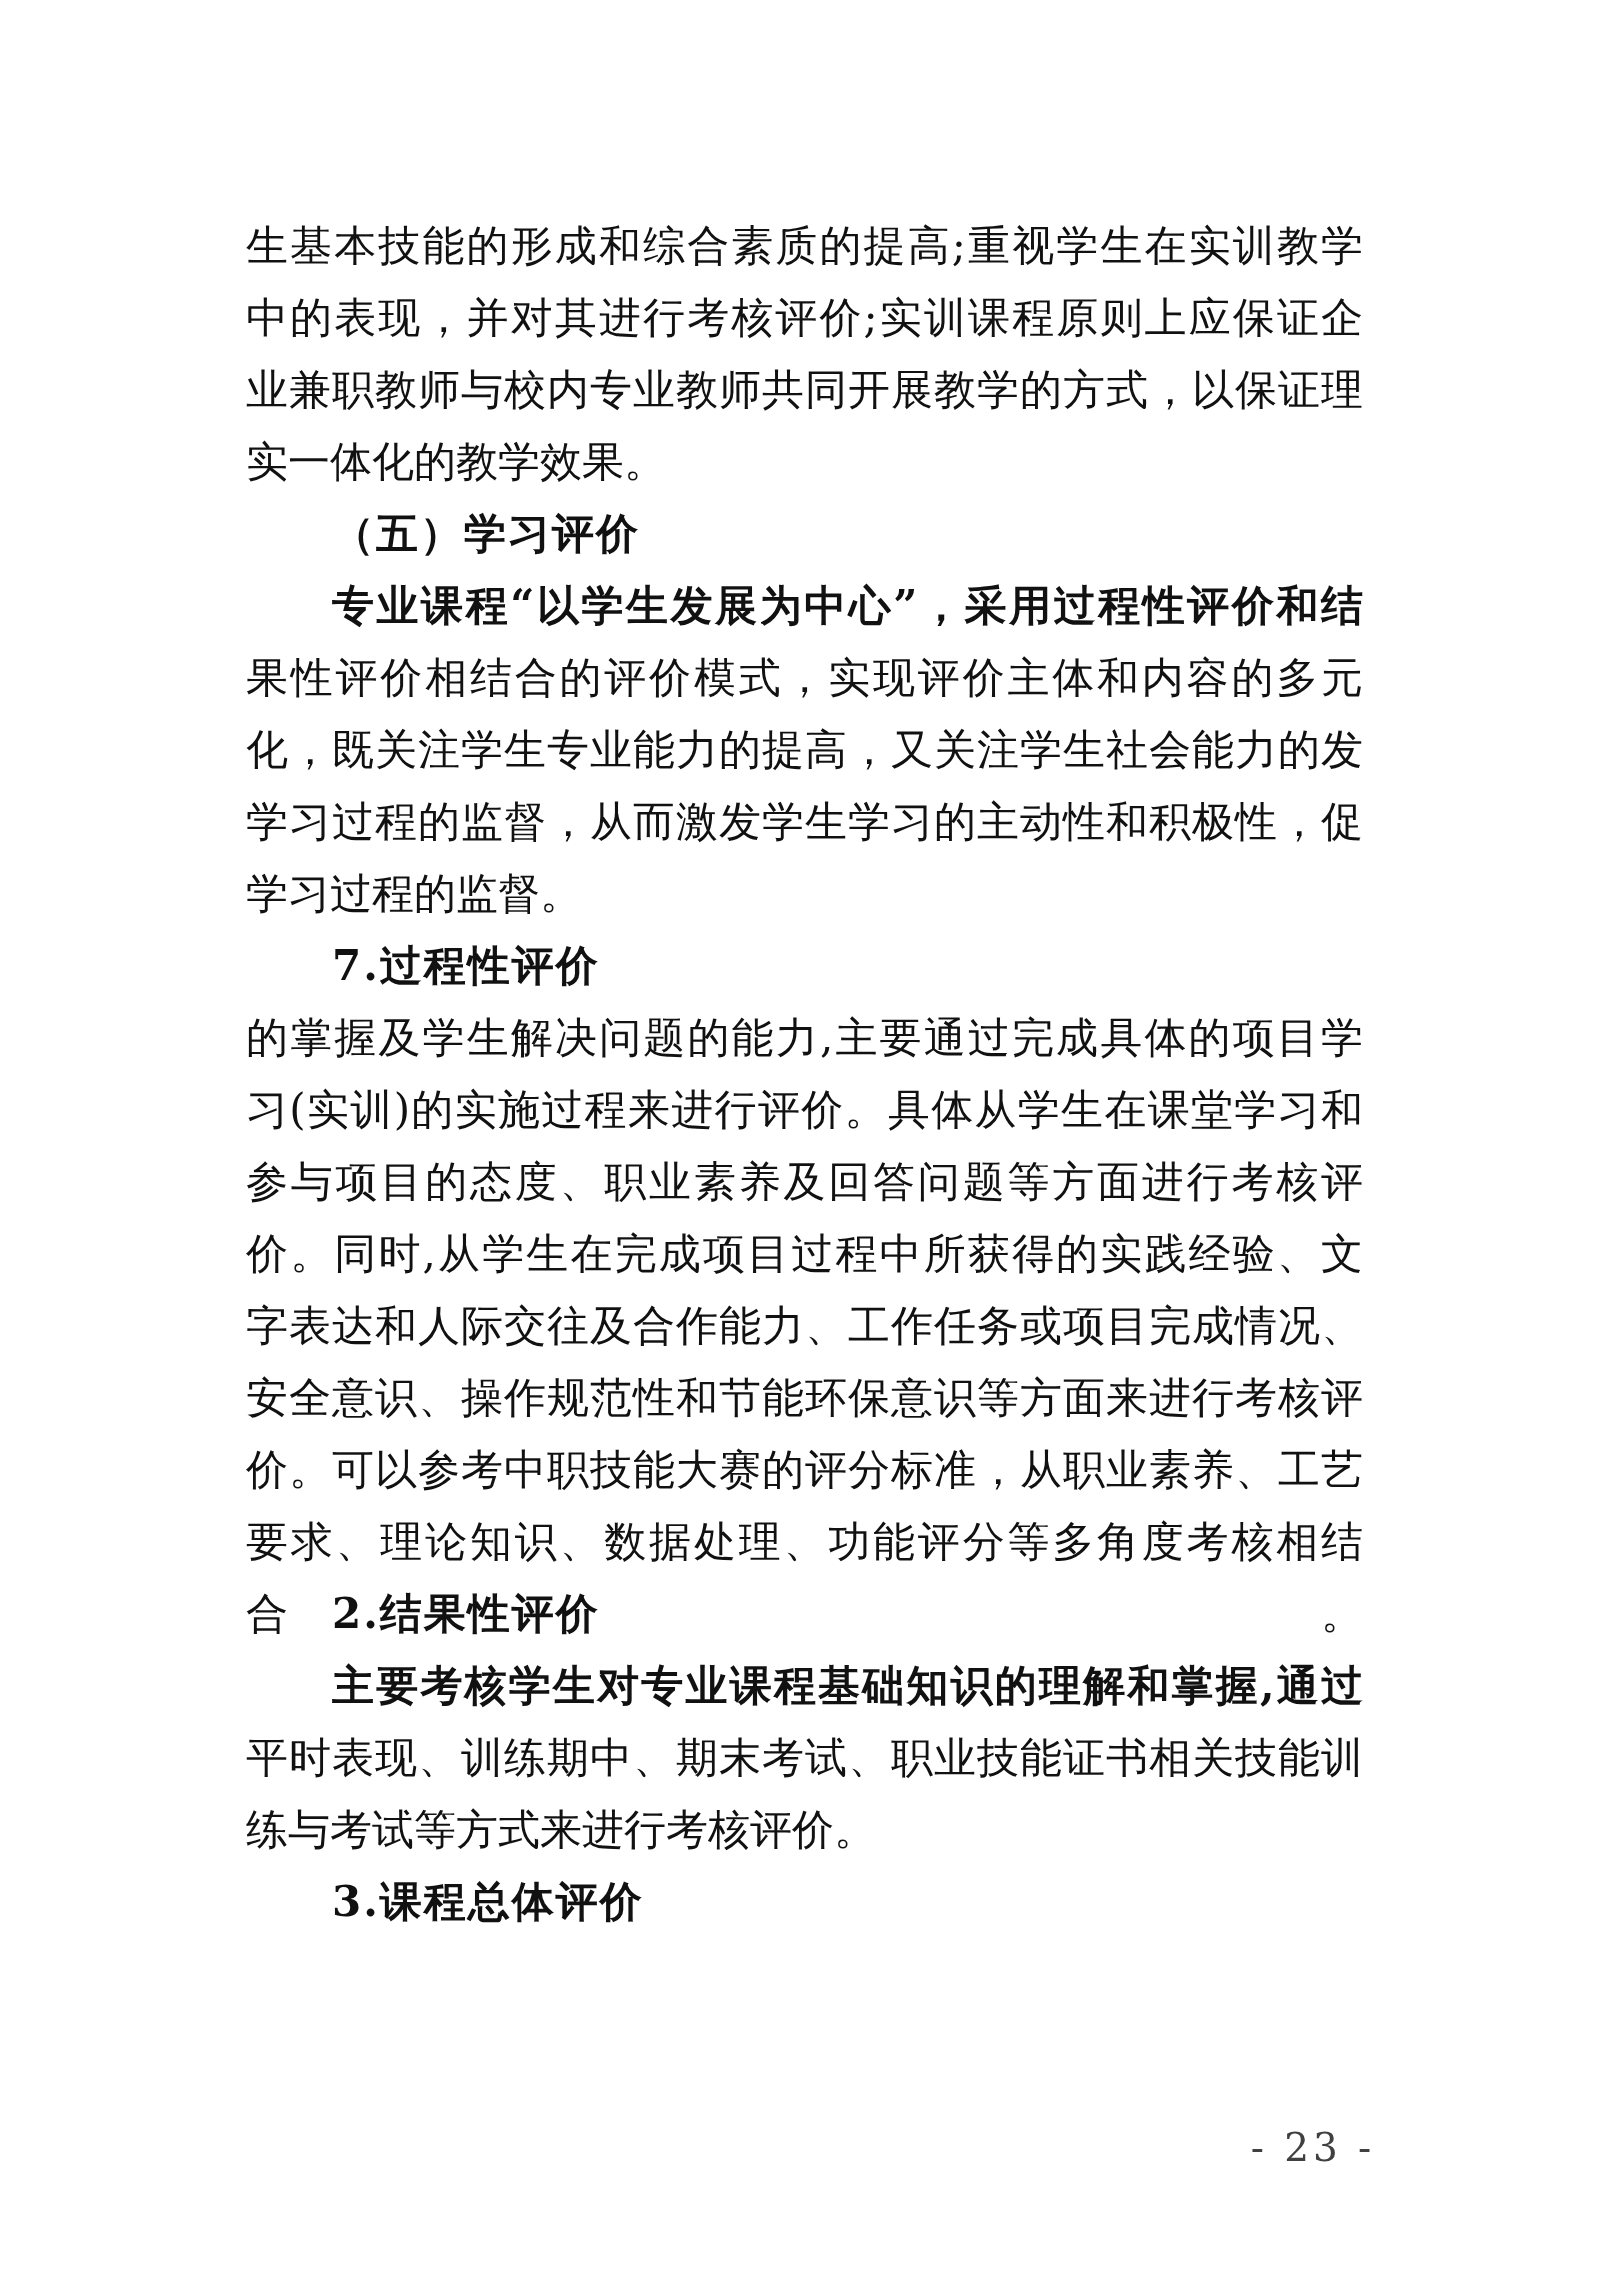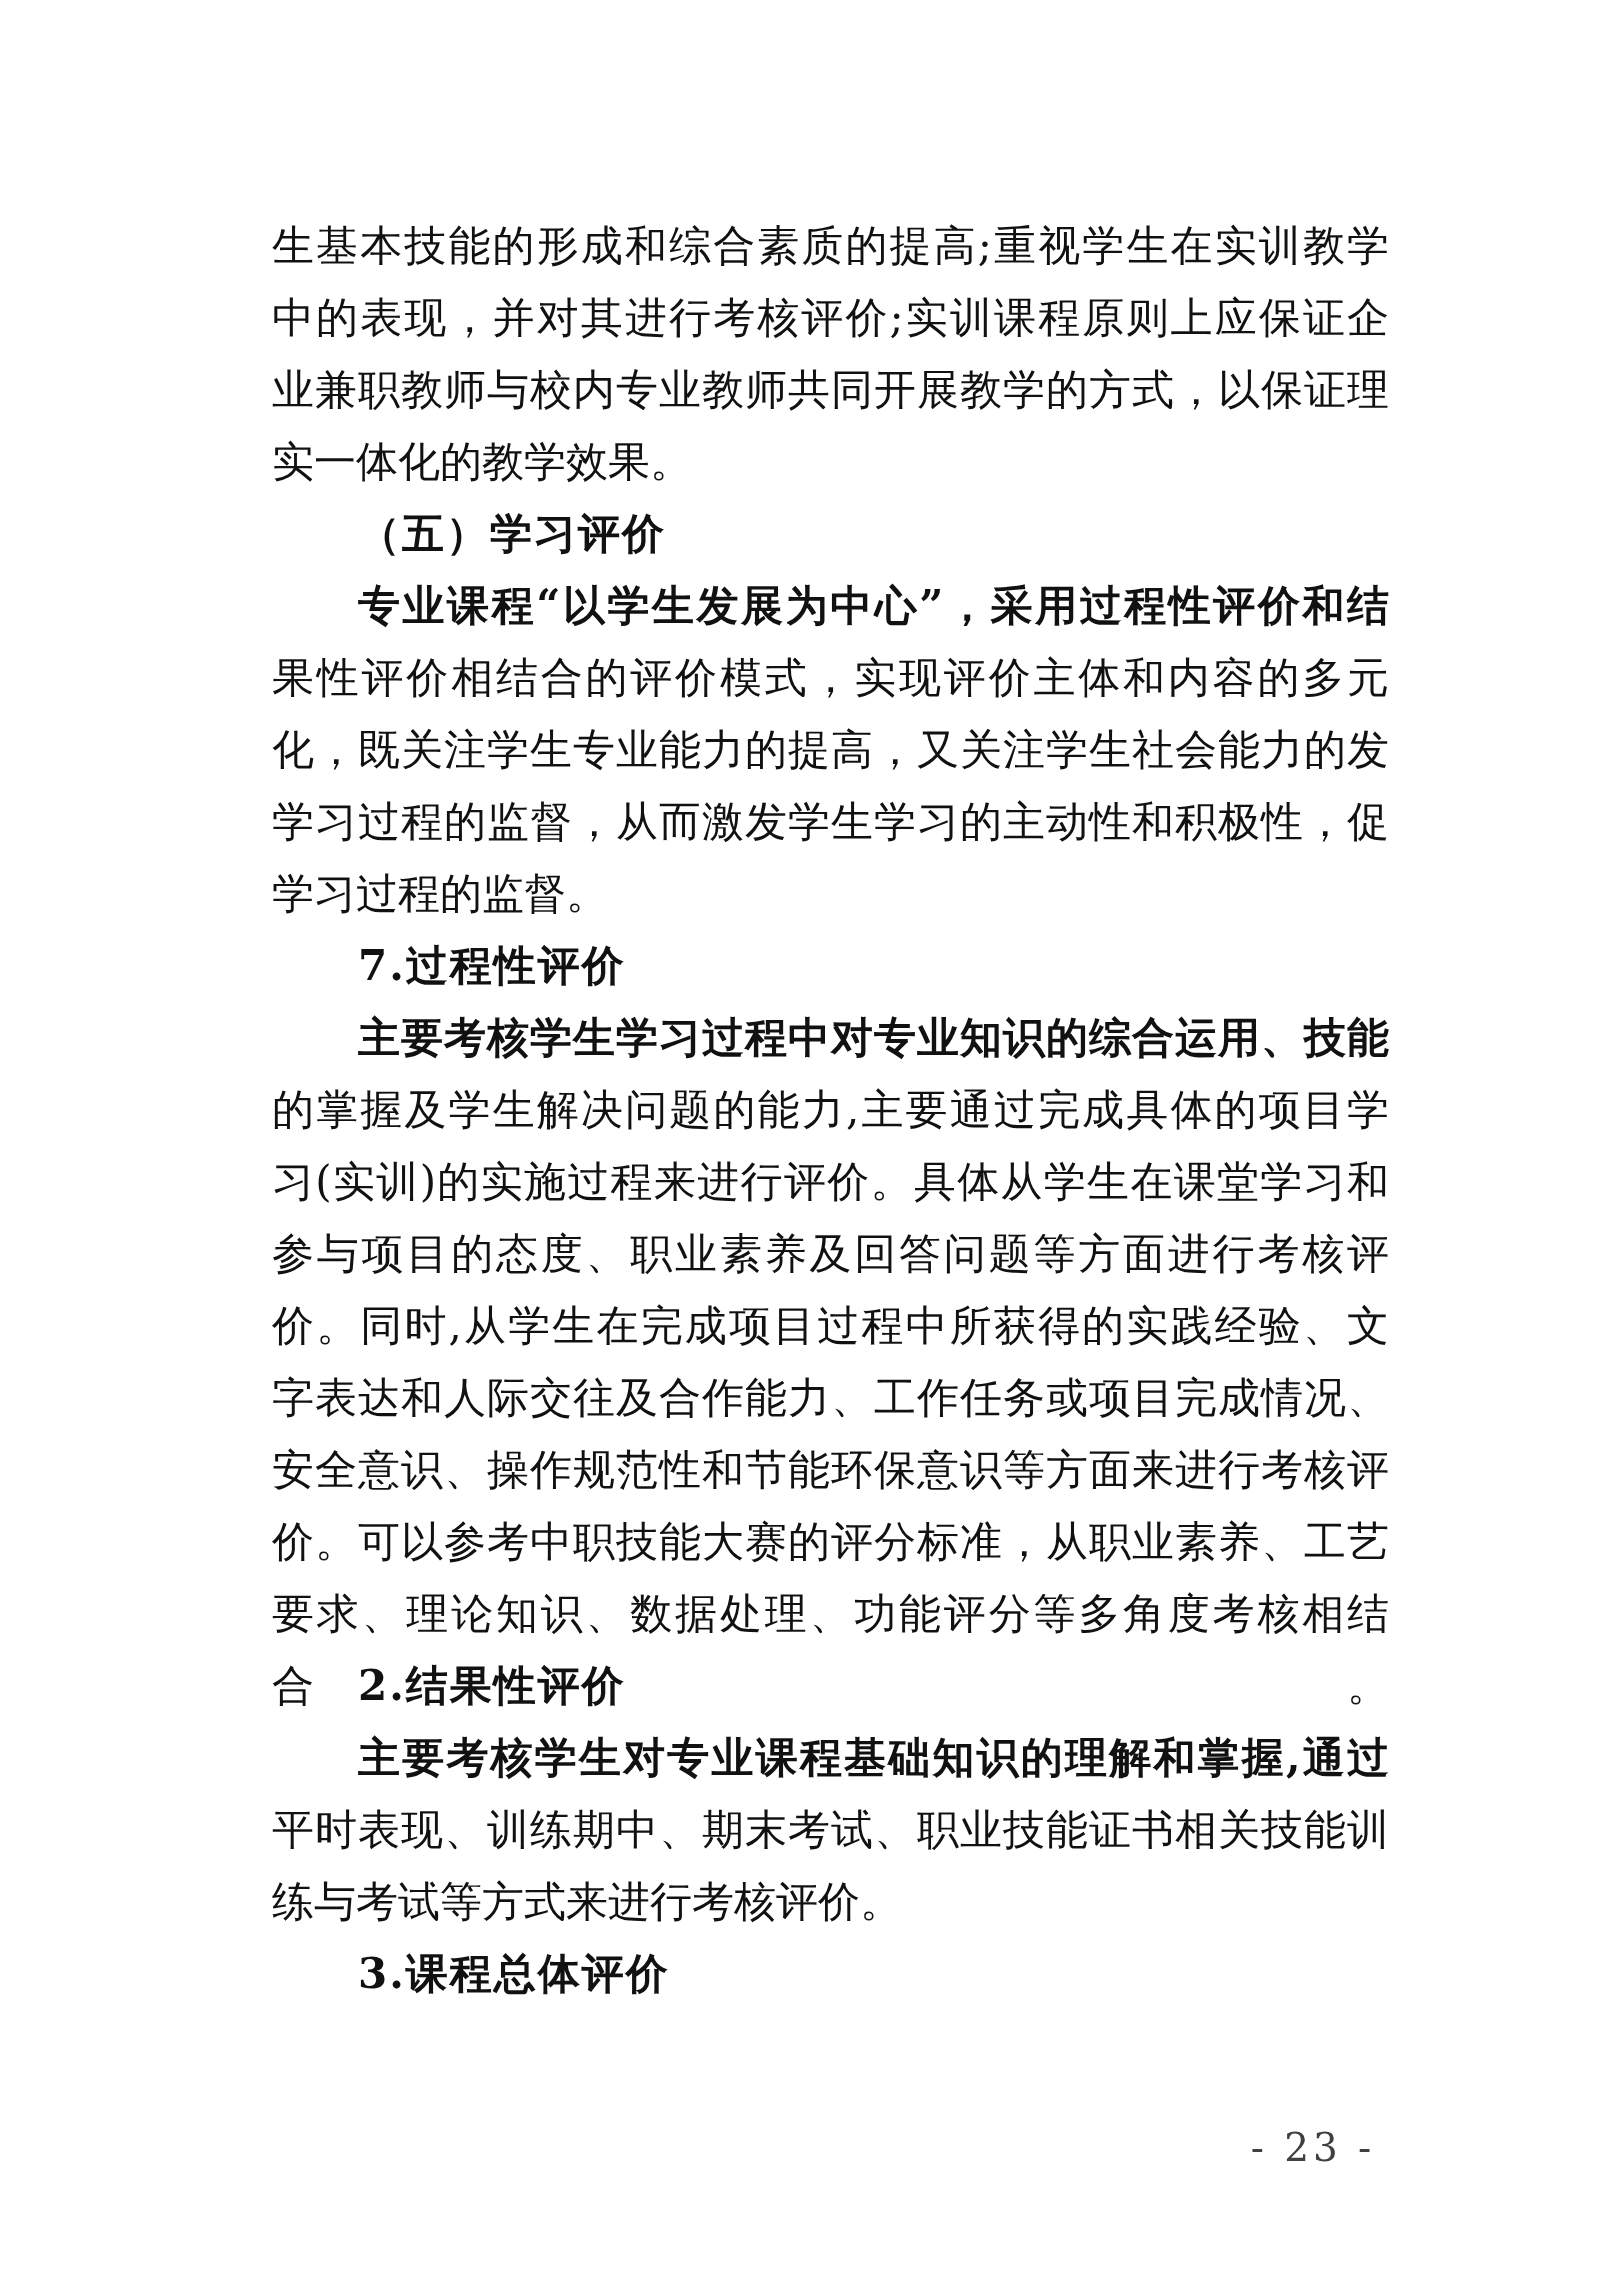--- a/index.html
+++ b/index.html
@@ -18,21 +18,20 @@
     width: 1117px;
   }
   .line {
     display: block;
     width: 100%;
     height: 72px;
     line-height: 72px;
     font-size: 42px;
     color: #111111;
     white-space: nowrap;
-    margin-left: 26px;
   }
   
   .line.fill {
     white-space: normal;
     text-align: justify;
     text-align-last: justify;
     -moz-text-align-last: justify;
   }
   .line.indent { text-indent: 86px; font-weight: bold; }
   .line.heading {
@@ -59,21 +58,20 @@
     <div class="line fill">中的表现，并对其进行考核评价;实训课程原则上应保证企</div>
     <div class="line fill">业兼职教师与校内专业教师共同开展教学的方式，以保证理</div>
     <div class="line">实一体化的教学效果。</div>
     <div class="line heading indent">（五）学习评价</div>
     <div class="line fill indent">专业课程“以学生发展为中心”，采用过程性评价和结</div>
     <div class="line fill">果性评价相结合的评价模式，实现评价主体和内容的多元</div>
     <div class="line fill">化，既关注学生专业能力的提高，又关注学生社会能力的发</div>
     <div class="line fill">学习过程的监督，从而激发学生学习的主动性和积极性，促</div>
     <div class="line">学习过程的监督。</div>
     <div class="line heading indent">7.过程性评价</div>
-    <div class="line fill indent">主要考核学生学习过程中对专业知识的综合运用、技能</div>
     <div class="line fill">的掌握及学生解决问题的能力,主要通过完成具体的项目学</div>
     <div class="line fill">习(实训)的实施过程来进行评价。具体从学生在课堂学习和</div>
     <div class="line fill">参与项目的态度、职业素养及回答问题等方面进行考核评</div>
     <div class="line fill">价。同时,从学生在完成项目过程中所获得的实践经验、文</div>
     <div class="line fill">字表达和人际交往及合作能力、工作任务或项目完成情况、</div>
     <div class="line fill">安全意识、操作规范性和节能环保意识等方面来进行考核评</div>
     <div class="line fill">价。可以参考中职技能大赛的评分标准，从职业素养、工艺</div>
     <div class="line fill">要求、理论知识、数据处理、功能评分等多角度考核相结合。</div>
     <div class="line heading indent">2.结果性评价</div>
     <div class="line fill indent">主要考核学生对专业课程基础知识的理解和掌握,通过</div>

